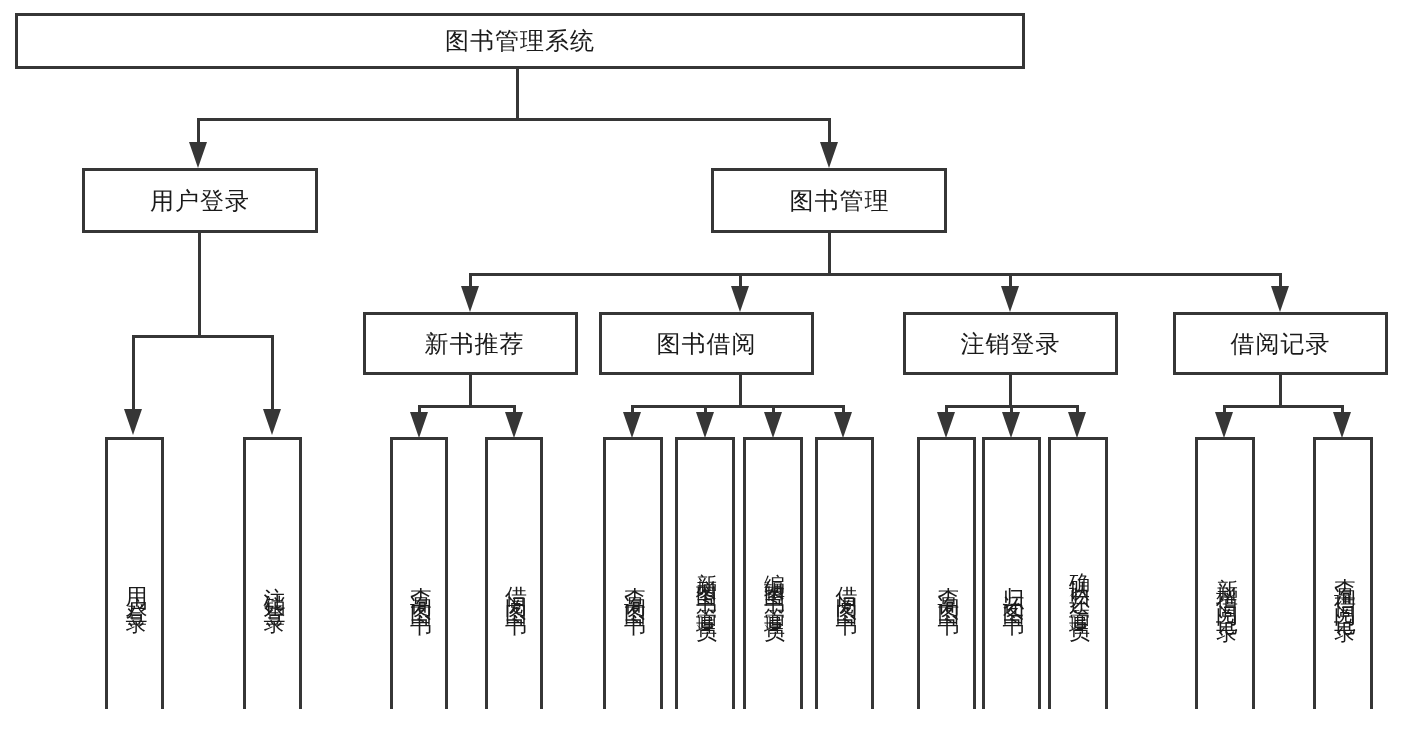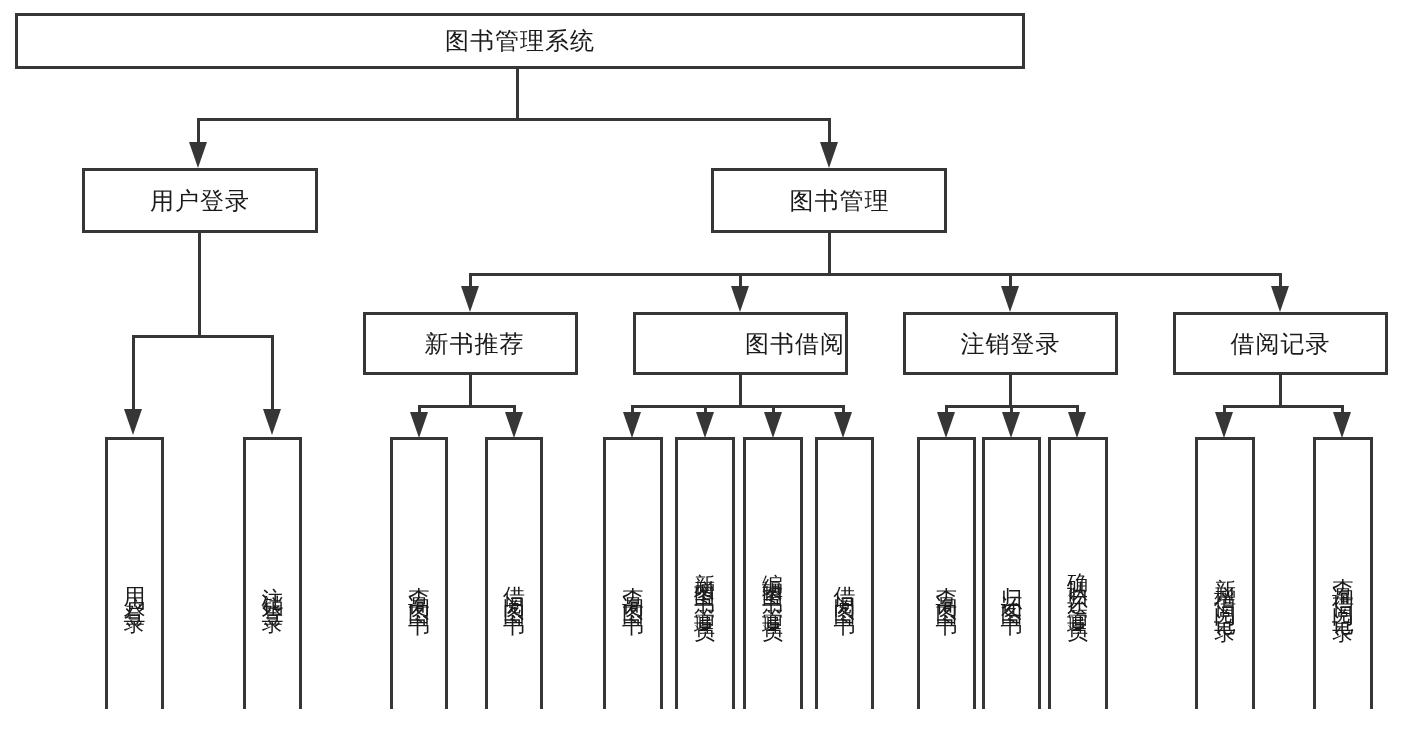--- a/index.html
+++ b/index.html
@@ -1,21 +1,21 @@
 <!DOCTYPE html>
 <html><head>
 <meta charset="utf-8">
 <style>
   html, body { margin: 0; padding: 0; background: #ffffff; }
   .canvas {
     position: relative;
     width: 1405px;
     height: 709px;
     background: #ffffff;
-    font-family: Liberation Sans, sans-serif;
+    font-family: Liberation Mono, monospace;
     overflow: hidden;
   }
   
   .node {
     position: absolute;
     box-sizing: border-box;
     border: 3px solid #363636;
     background: #ffffff;
     display: flex;
     align-items: center;
@@ -89,21 +89,21 @@
   <div class="vline" style="left:739px; top:273px; height:15px;"></div>
   <div class="arrowhead" style="left:731px; top:286px;"></div>
   <div class="vline" style="left:1009px; top:273px; height:15px;"></div>
   <div class="arrowhead" style="left:1001px; top:286px;"></div>
   <div class="vline" style="left:1279px; top:273px; height:15px;"></div>
   <div class="arrowhead" style="left:1271px; top:286px;"></div>
 
   <div class="node hnode" style="left:363px; top:312px; width:215px; height:63px;padding-left:8px;">
     <span>新书推荐</span>
   </div>
-  <div class="node hnode" style="left:633px; top:312px; width:215px; height:63px;justify-content:flex-end;">
+  <div class="node hnode" style="left:599px; top:312px; width:215px; height:63px;">
     <span>图书借阅</span>
   </div>
   <div class="node hnode" style="left:903px; top:312px; width:215px; height:63px;">
     <span>注销登录</span>
   </div>
   <div class="node hnode" style="left:1173px; top:312px; width:215px; height:63px;">
     <span>借阅记录</span>
   </div>
 
   <div class="vline" style="left:469px; top:375px; height:33px;"></div>

